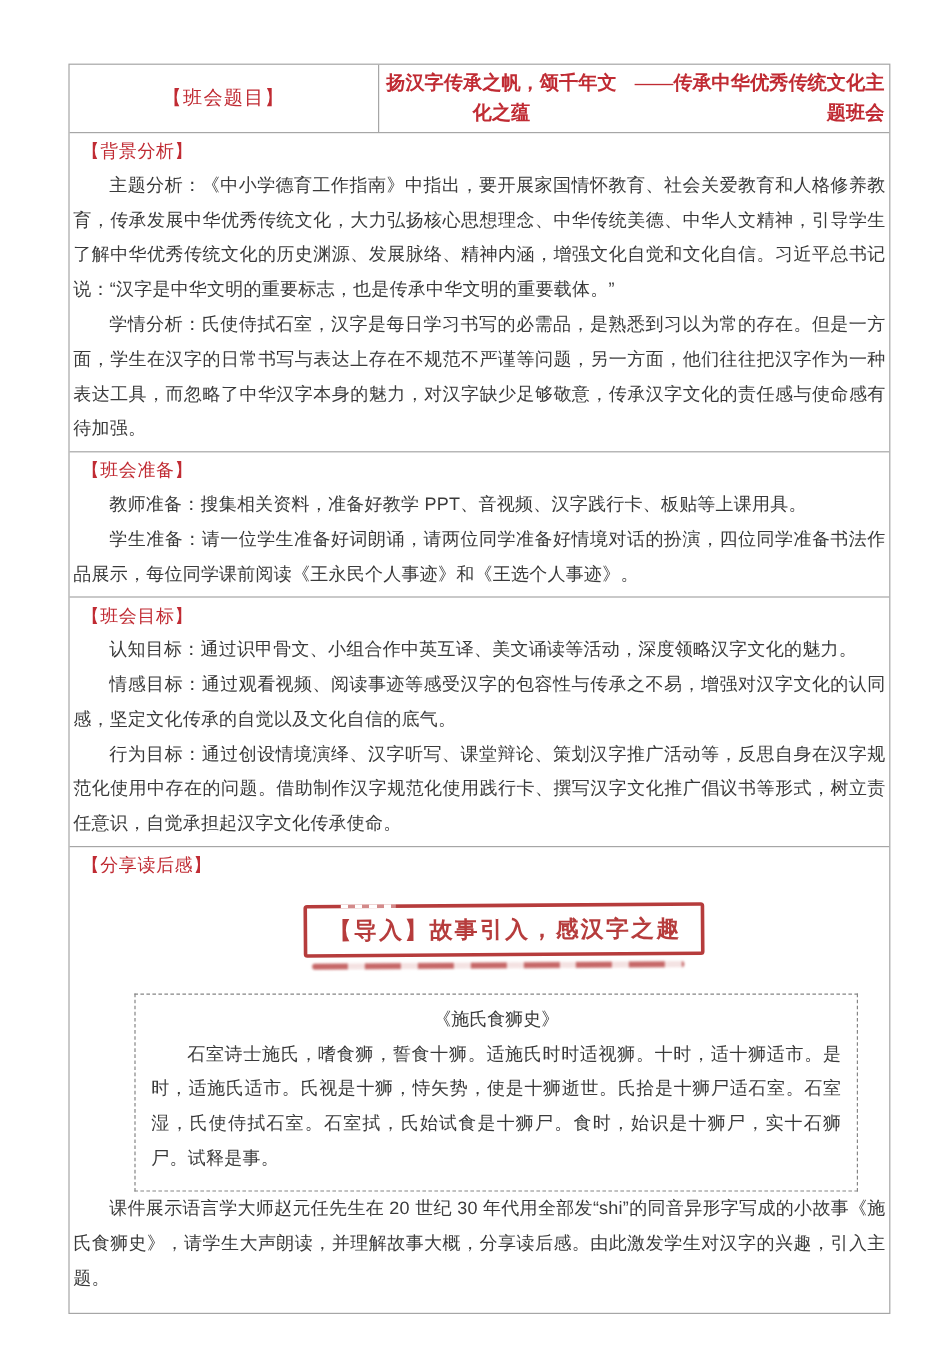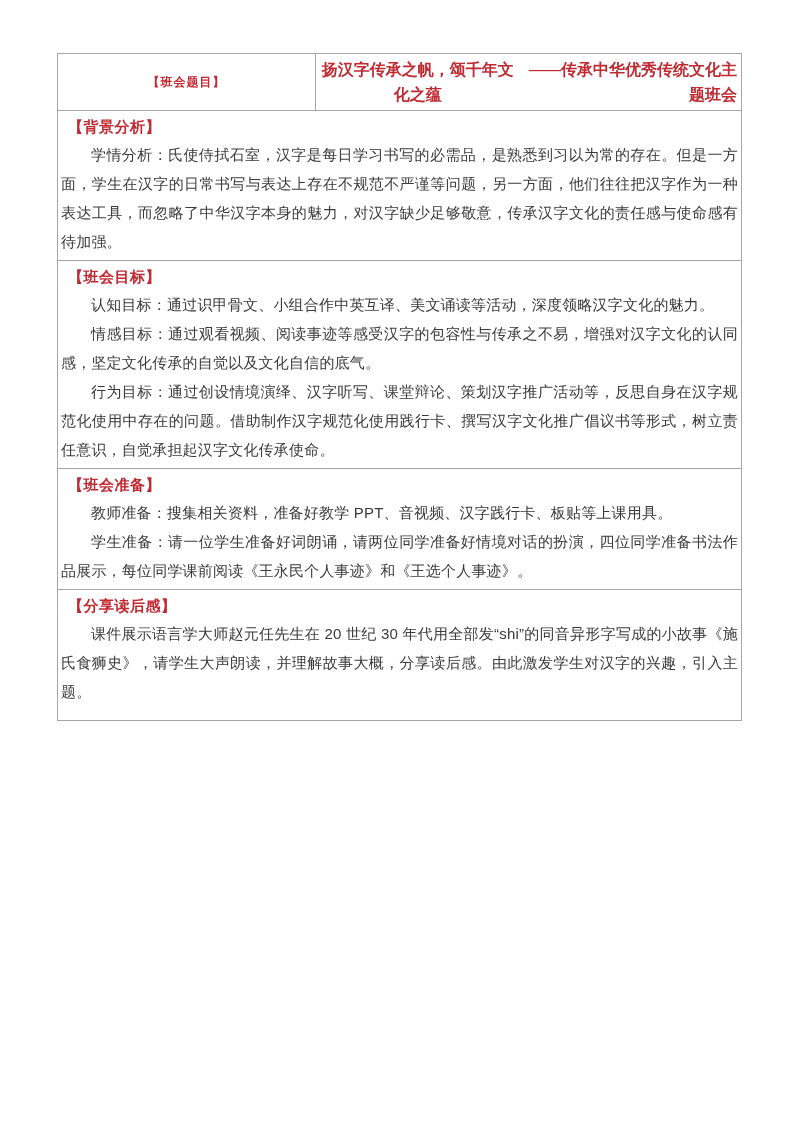--- a/index.html
+++ b/index.html
@@ -13,34 +13,34 @@
   .page { position: relative; width: 793px; height: 1122px; background: #fff; }
   .doc {
     position: absolute; left: 57px; top: 53px; width: 685px;
     border: 1px solid var(--line); background: #fff;
   }
   
   .header-row { display: flex; border-bottom: 1px solid var(--line); min-height: 56px; }
   .header-left {
     width: 258px; border-right: 1px solid var(--line);
     display: flex; align-items: center; justify-content: center;
-    color: var(--accent); font-weight: bold; font-size: 12px; letter-spacing: 1px;
+    color: var(--accent); font-weight: normal; font-size: 16px; letter-spacing: 1px;
   }
   .header-right {
     flex: 1; display: flex; flex-direction: row; justify-content: center;
     color: var(--accent); font-weight: bold; font-size: 16px; line-height: 25px;
     padding: 3px 4px 3px 0;
   }
   .header-right .l1 { text-align: center; }
   .header-right .l2 { text-align: right; font-family: Liberation Serif, serif; }
   
   .section { border-bottom: 1px solid var(--line); padding: 2px 2px 4px 2px; }
   .section.last { border-bottom: none; padding-bottom: 14px; }
   .sec-heading {
-    color: var(--accent); font-size: 15px; font-weight: bold;
+    color: var(--accent); font-size: 15px; font-weight: normal;
     line-height: 27px; margin: 0 0 0 8px; letter-spacing: 0.5px;
   }
   p.body {
     font-size: 15px; line-height: 29px; margin: 0; padding: 0 1px;
     text-align: justify; text-indent: 2em; color: var(--ink);
     letter-spacing: 0.2px;
   }
   
   .stamp-wrap { text-align: center; margin: 18px 0 0 40px; }
   .stamp {
@@ -83,38 +83,46 @@
     <div class="header-row">
       <div class="header-left">【班会题目】</div>
       <div class="header-right">
         <div class="l1">扬汉字传承之帆，颂千年文化之蕴</div>
         <div class="l2">——传承中华优秀传统文化主题班会</div>
       </div>
     </div>
 
     <div class="section">
       <div class="sec-heading">【背景分析】</div>
+      <p class="body">主题分析：《中小学德育工作指南》中指出，要开展家国情怀教育、社会关爱教育和人格修养教育，传承发展中华优秀传统文化，大力弘扬核心思想理念、中华传统美德、中华人文精神，引导学生了解中华优秀传统文化的历史渊源、发展脉络、精神内涵，增强文化自觉和文化自信。习近平总书记说：“汉字是中华文明的重要标志，也是传承中华文明的重要载体。”</p>
       <p class="body">学情分析：氏使侍拭石室，汉字是每日学习书写的必需品，是熟悉到习以为常的存在。但是一方面，学生在汉字的日常书写与表达上存在不规范不严谨等问题，另一方面，他们往往把汉字作为一种表达工具，而忽略了中华汉字本身的魅力，对汉字缺少足够敬意，传承汉字文化的责任感与使命感有待加强。</p>
+    </div>
+
+    <div class="section">
+      <div class="sec-heading">【班会准备】</div>
+      <p class="body">教师准备：搜集相关资料，准备好教学 PPT、音视频、汉字践行卡、板贴等上课用具。</p>
+      <p class="body">学生准备：请一位学生准备好词朗诵，请两位同学准备好情境对话的扮演，四位同学准备书法作品展示，每位同学课前阅读《王永民个人事迹》和《王选个人事迹》。</p>
     </div>
 
     <div class="section">
       <div class="sec-heading">【班会目标】</div>
       <p class="body">认知目标：通过识甲骨文、小组合作中英互译、美文诵读等活动，深度领略汉字文化的魅力。</p>
       <p class="body">情感目标：通过观看视频、阅读事迹等感受汉字的包容性与传承之不易，增强对汉字文化的认同感，坚定文化传承的自觉以及文化自信的底气。</p>
       <p class="body">行为目标：通过创设情境演绎、汉字听写、课堂辩论、策划汉字推广活动等，反思自身在汉字规范化使用中存在的问题。借助制作汉字规范化使用践行卡、撰写汉字文化推广倡议书等形式，树立责任意识，自觉承担起汉字文化传承使命。</p>
     </div>
 
-    <div class="section">
-      <div class="sec-heading">【班会准备】</div>
-      <p class="body">教师准备：搜集相关资料，准备好教学 PPT、音视频、汉字践行卡、板贴等上课用具。</p>
-      <p class="body">学生准备：请一位学生准备好词朗诵，请两位同学准备好情境对话的扮演，四位同学准备书法作品展示，每位同学课前阅读《王永民个人事迹》和《王选个人事迹》。</p>
-    </div>
-
     <div class="section last">
       <div class="sec-heading">【分享读后感】</div>
 
+      <div class="stamp-wrap">
+        <div class="stamp">【导入】故事引入，感汉字之趣</div>
+      </div>
 
+      <div class="story-box">
+        <div class="story-title">《施氏食狮史》</div>
+        <p class="story-text">石室诗士施氏，嗜食狮，誓食十狮。适施氏时时适视狮。十时，适十狮适市。是时，适施氏适市。氏视是十狮，恃矢势，使是十狮逝世。氏拾是十狮尸适石室。石室湿，氏使侍拭石室。石室拭，氏始试食是十狮尸。食时，始识是十狮尸，实十石狮尸。试释是事。</p>
+      </div>
 
       <p class="body after-box">课件展示语言学大师赵元任先生在 20 世纪 30 年代用全部发“shi”的同音异形字写成的小故事《施氏食狮史》，请学生大声朗读，并理解故事大概，分享读后感。由此激发学生对汉字的兴趣，引入主题。</p>
     </div>
 
   </div>
 </div>
 
 </body></html>

